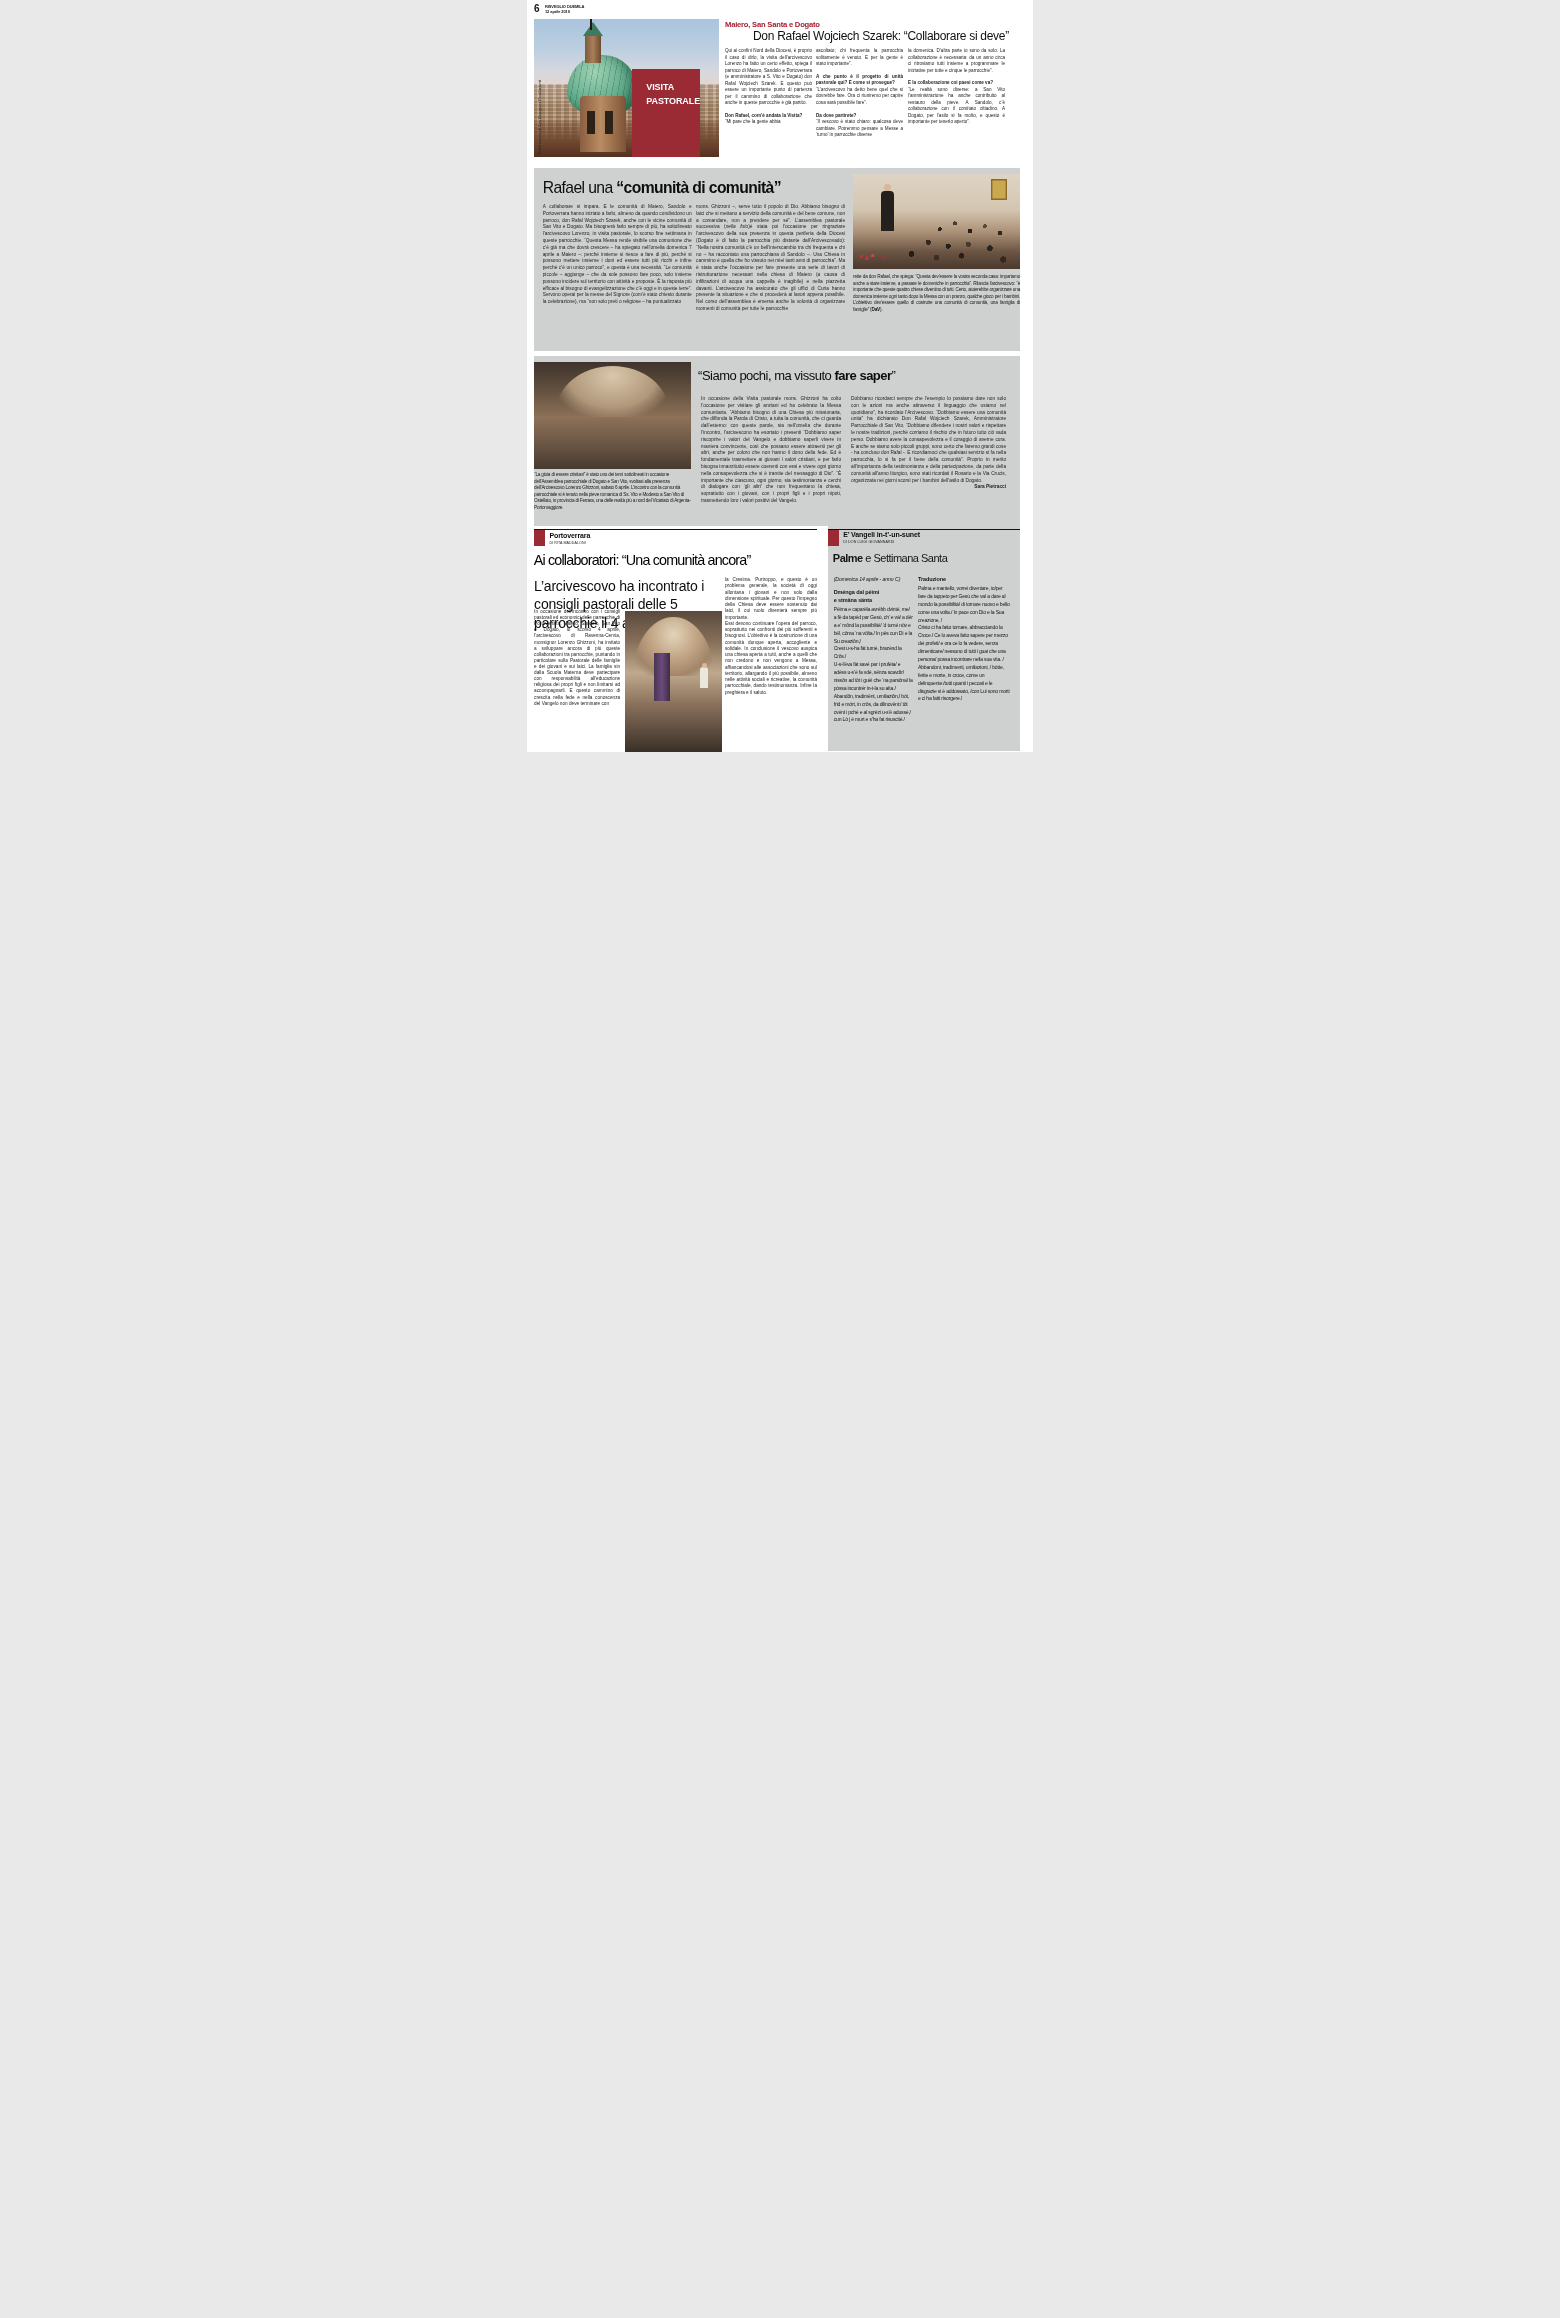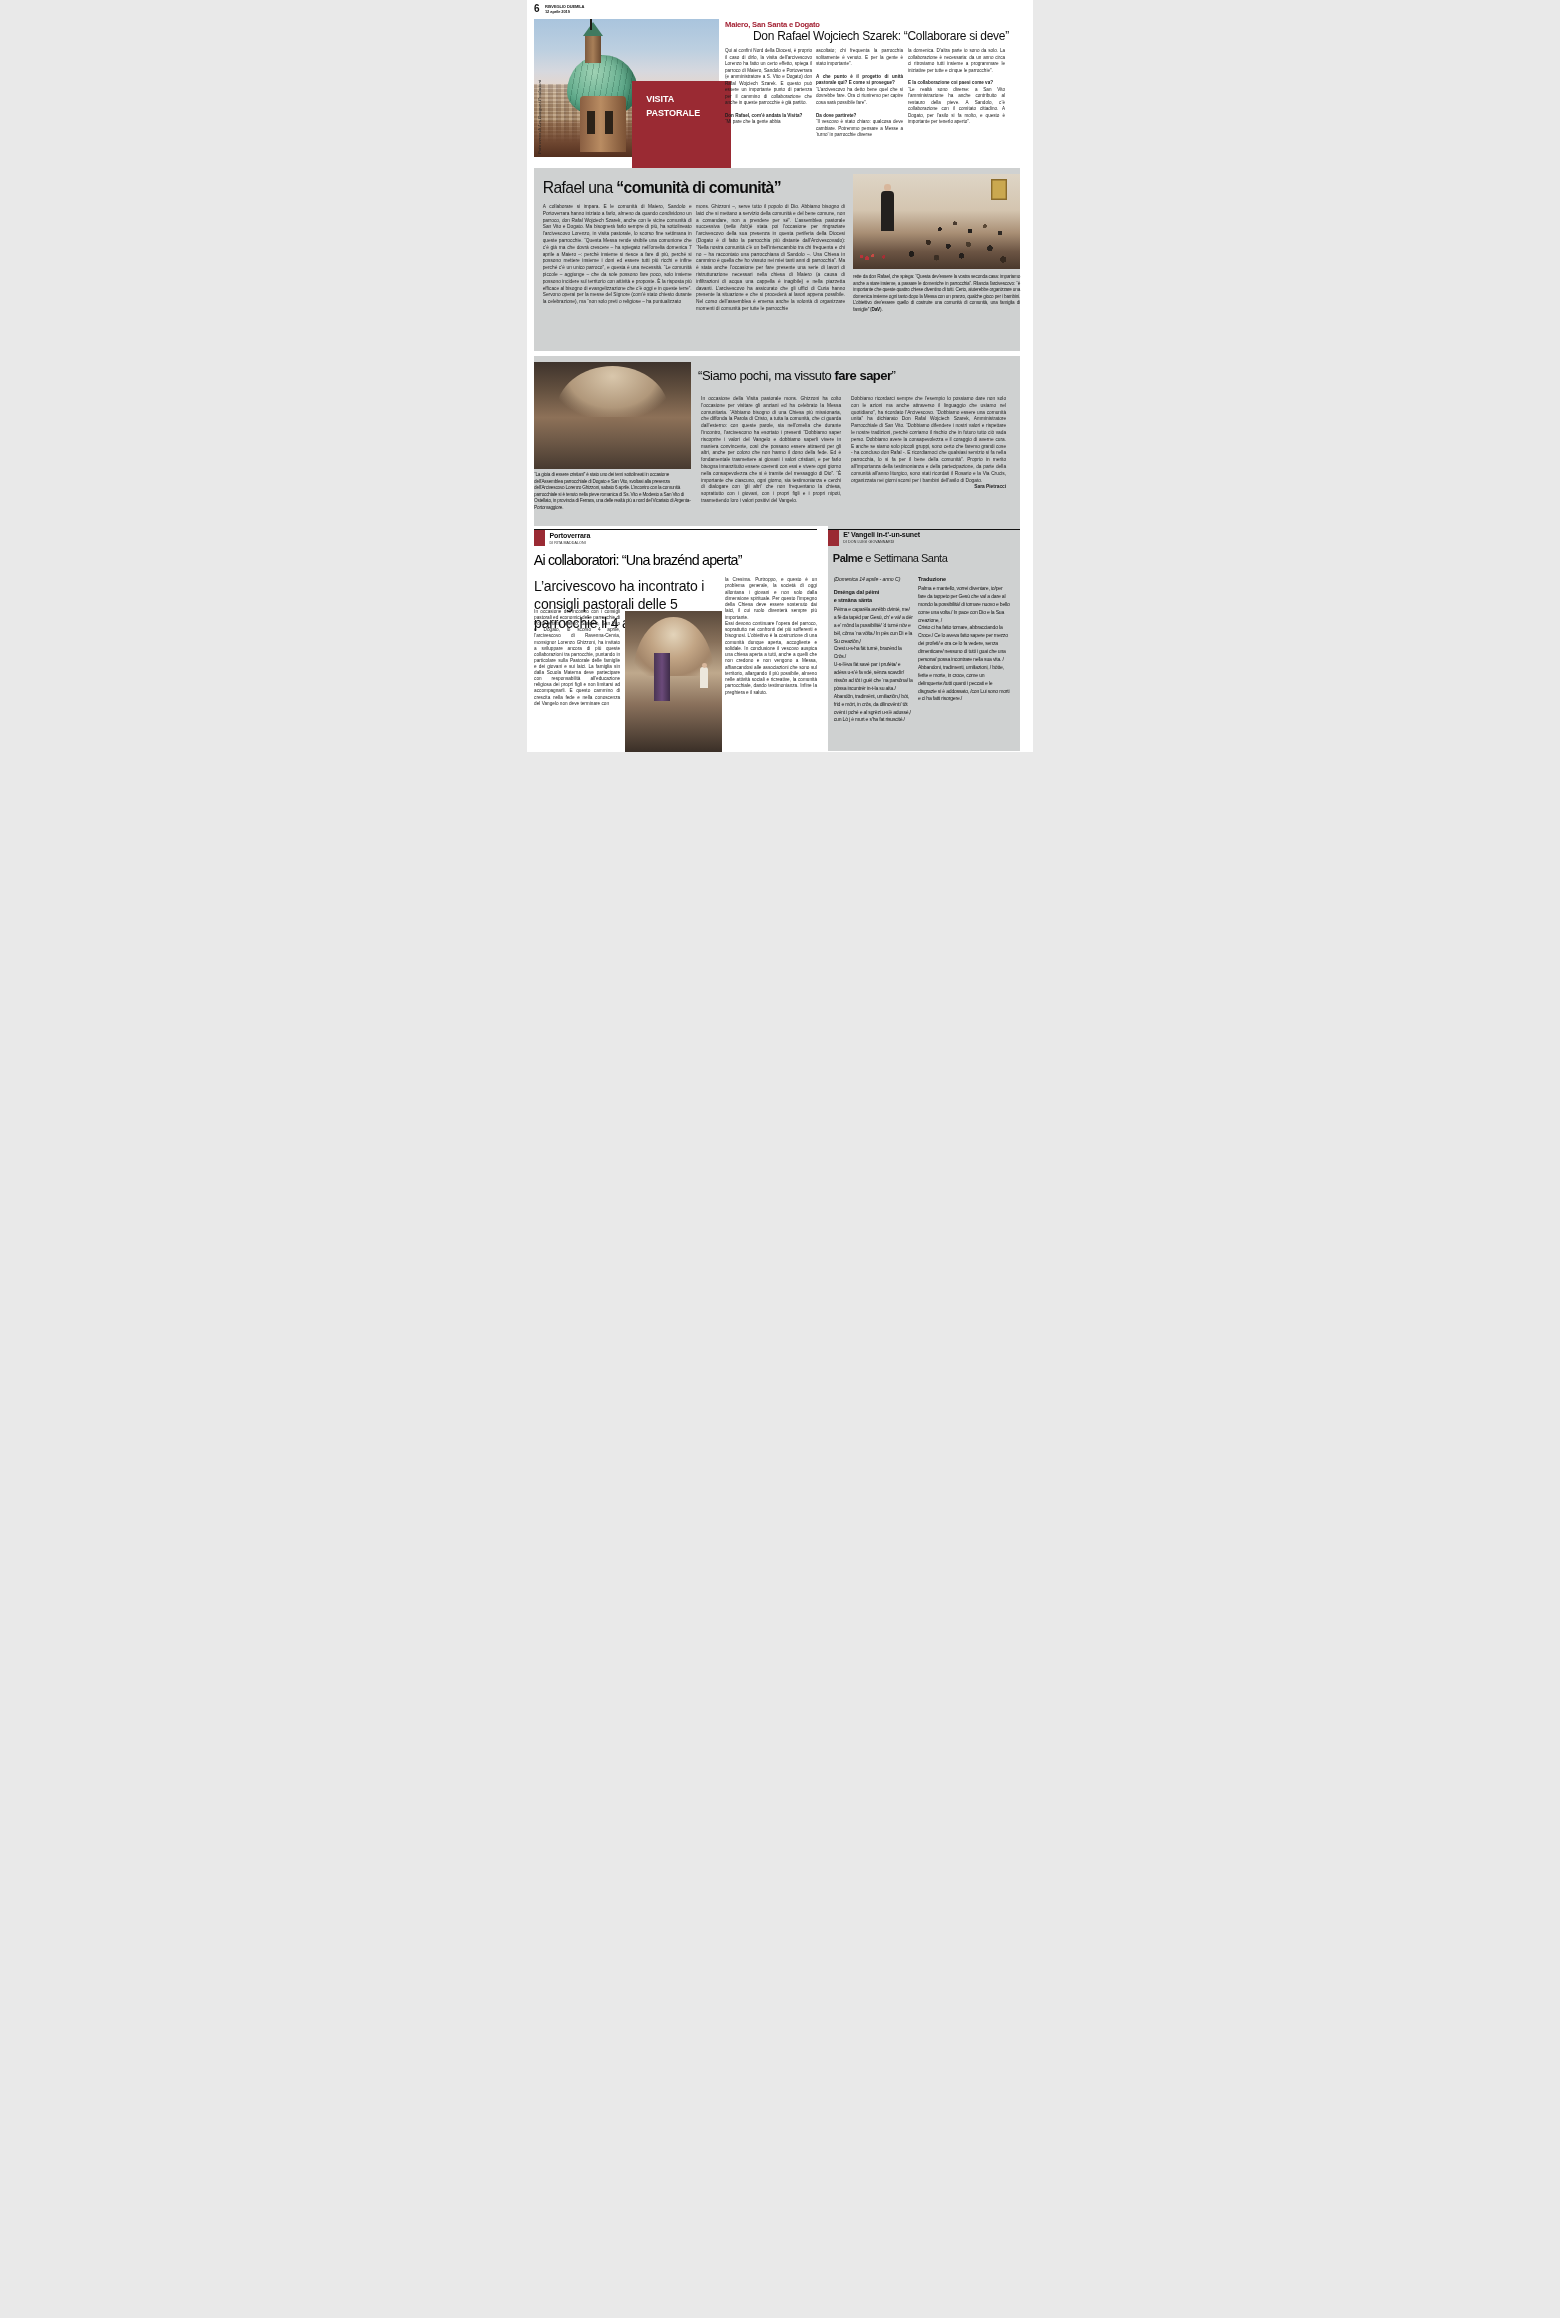--- a/index.html
+++ b/index.html
@@ -154,21 +154,21 @@
     <div class="dome"></div>
     <div class="drum">
         <i style="left:6.7px;"></i>
         <i style="left:25px;"></i>
       </div>
     <div class="lantern"></div>
     <div class="lantern-cap"></div>
     <div class="finial"></div>
     <div class="abs photo-credit" style="left:7.6px; bottom:2.9px;">Foto aerea di Les Bompart Produzioni</div>
   </div>
-  <div class="abs visita-box" style="left:105px; top:69px; width:99px; height:88px;margin-top:12px;">
+  <div class="abs visita-box" style="left:105px; top:69px; width:68px; height:88px;">
     <span style="display:block; width:55px;">VISITA PASTORALE</span>
   </div>
 
   <div class="abs kicker" style="left:198px; top:20px;">Maiero, San Santa e Dogato</div>
   <div class="abs headline1" style="left:198px; top:29px;">Don Rafael Wojciech Szarek: “Collaborare si deve”</div>
 
   <div class="abs bodytxt" style="left:198px; top:48px; width:87px;">
     <p>Qui ai confini Nord della Diocesi, è proprio il caso di dirlo, la visita dell’arcivescovo Lorenzo ha fatto un certo effetto, spiega il parroco di Maiero, Sandolo e Portoverrara (e amministratore a S. Vito e Dogato) don Rafal Wojciech Szarek. E questo può essere un importante punto di partenza per il cammino di collaborazione che anche in queste parrocchie è già partito.</p>
     <p class="qlead" style="margin-top:6.2px;">Don Rafael, com’è andata la Visita?</p>
     <p>“Mi pare che la gente abbia</p>
@@ -218,21 +218,21 @@
     <div class="abs bodytxt" style="left:317px; top:40px; width:155px; font-size:4.8px;">
       <span>Dobbiamo ricordarci sempre che l’esempio lo possiamo dare non solo con le azioni ma anche attraverso il linguaggio che usiamo nel quotidiano”, ha ricordato l’Arcivescovo. “Dobbiamo essere una comunità unita” ha dichiarato Don Rafal Wojciech Szarek, Amministratore Parrocchiale di San Vito. “Dobbiamo difendere i nostri valori e rispettare le nostre tradizioni, perché corriamo il rischio che in futuro tutto ciò vada perso. Dobbiamo avere la consapevolezza e il coraggio di averne cura. E anche se siamo solo piccoli gruppi, sono certo che faremo grandi cose - ha concluso don Rafal -. E ricordiamoci che qualsiasi servizio si fa nella parrocchia, lo si fa per il bene della comunità”. Proprio in merito all’importanza della testimonianza e della partecipazione, da parte della comunità all’anno liturgico, sono stati ricordati il Rosario e la Via Crucis, organizzata nei giorni scorsi per i bambini dell’asilo di Dogato.</span>
       <span class="byline-end">Sara Pietracci</span>
     </div>
   </div>
 
   <div class="abs rule-top" style="left:7.1px; top:529px; width:283px; height:0;"></div>
   <div class="abs red-square" style="left:7.1px; top:530px; width:11.4px; height:16px;"></div>
   <div class="abs block-kicker" style="left:22.4px; top:532px;">Portoverrara</div>
   <div class="abs block-byline" style="left:22.4px; top:541px;">DI RITA MADDALONI</div>
-  <div class="abs porto-head" style="left:6.7px; top:552px;">Ai collaboratori: “Una brazénd aperta”</div>
+  <div class="abs porto-head" style="left:6.7px; top:552px;">Ai collaboratori: “Una comunità ancora”</div>
   <div class="abs porto-sub" style="left:7.1px; top:577px; width:186px;">L’arcivescovo ha incontrato i consigli pastorali delle 5 parrocchie il 4 aprile</div>
   <div class="abs bodytxt" style="left:7.1px; top:609px; width:86px; font-size:4.7px; line-height:1.3;">In occasione dell’incontro con i consigli pastorali ed economici delle parrocchie di Portoverrara, Maiero, Sandolo, San Vito e Dogato, lo scorso 4 aprile, l’arcivescovo di Ravenna-Cervia, monsignor Lorenzo Ghizzoni, ha invitato a sviluppare ancora di più queste collaborazioni tra parrocchie, puntando in particolare sulla Pastorale delle famiglie e dei giovani e sui laici. La famiglia sin dalla Scuola Materna deve partecipare con responsabilità all’educazione religiosa dei propri figli e non limitarsi ad accompagnarli. E questo cammino di crescita nella fede e nella conoscenza del Vangelo non deve terminare con</div>
   <div class="abs photo4" style="left:98px; top:611px; width:97px; height:141px;">
     <div class="apse"></div>
     <div class="drape"></div>
     <div class="bishop4"></div>
     <div class="pews"></div>
   </div>
   <div class="abs bodytxt prewrap" style="left:198px; top:577px; width:92px; font-size:4.7px; line-height:1.33;">la Cresima. Purtroppo, e questo è un problema generale, la società di oggi allontana i giovani e non solo dalla dimensione spirituale. Per questo l’impegno della Chiesa deve essere sostenuto dai laici, il cui ruolo diventerà sempre più importante.
 Essi devono continuare l’opera del parroco, soprattutto nei confronti dei più sofferenti e bisognosi. L’obiettivo è la costruzione di una comunità dunque aperta, accogliente e solidale. In conclusione il vescovo auspica una chiesa aperta a tutti, anche a quelli che non credono e non vengono a Messa, affiancandosi alle associazioni che sono sul territorio, allargando il più possibile, almeno nelle attività sociali e ricreative, la comunità parrocchiale, dando testimonianza. Infine la preghiera e il saluto.</div>

